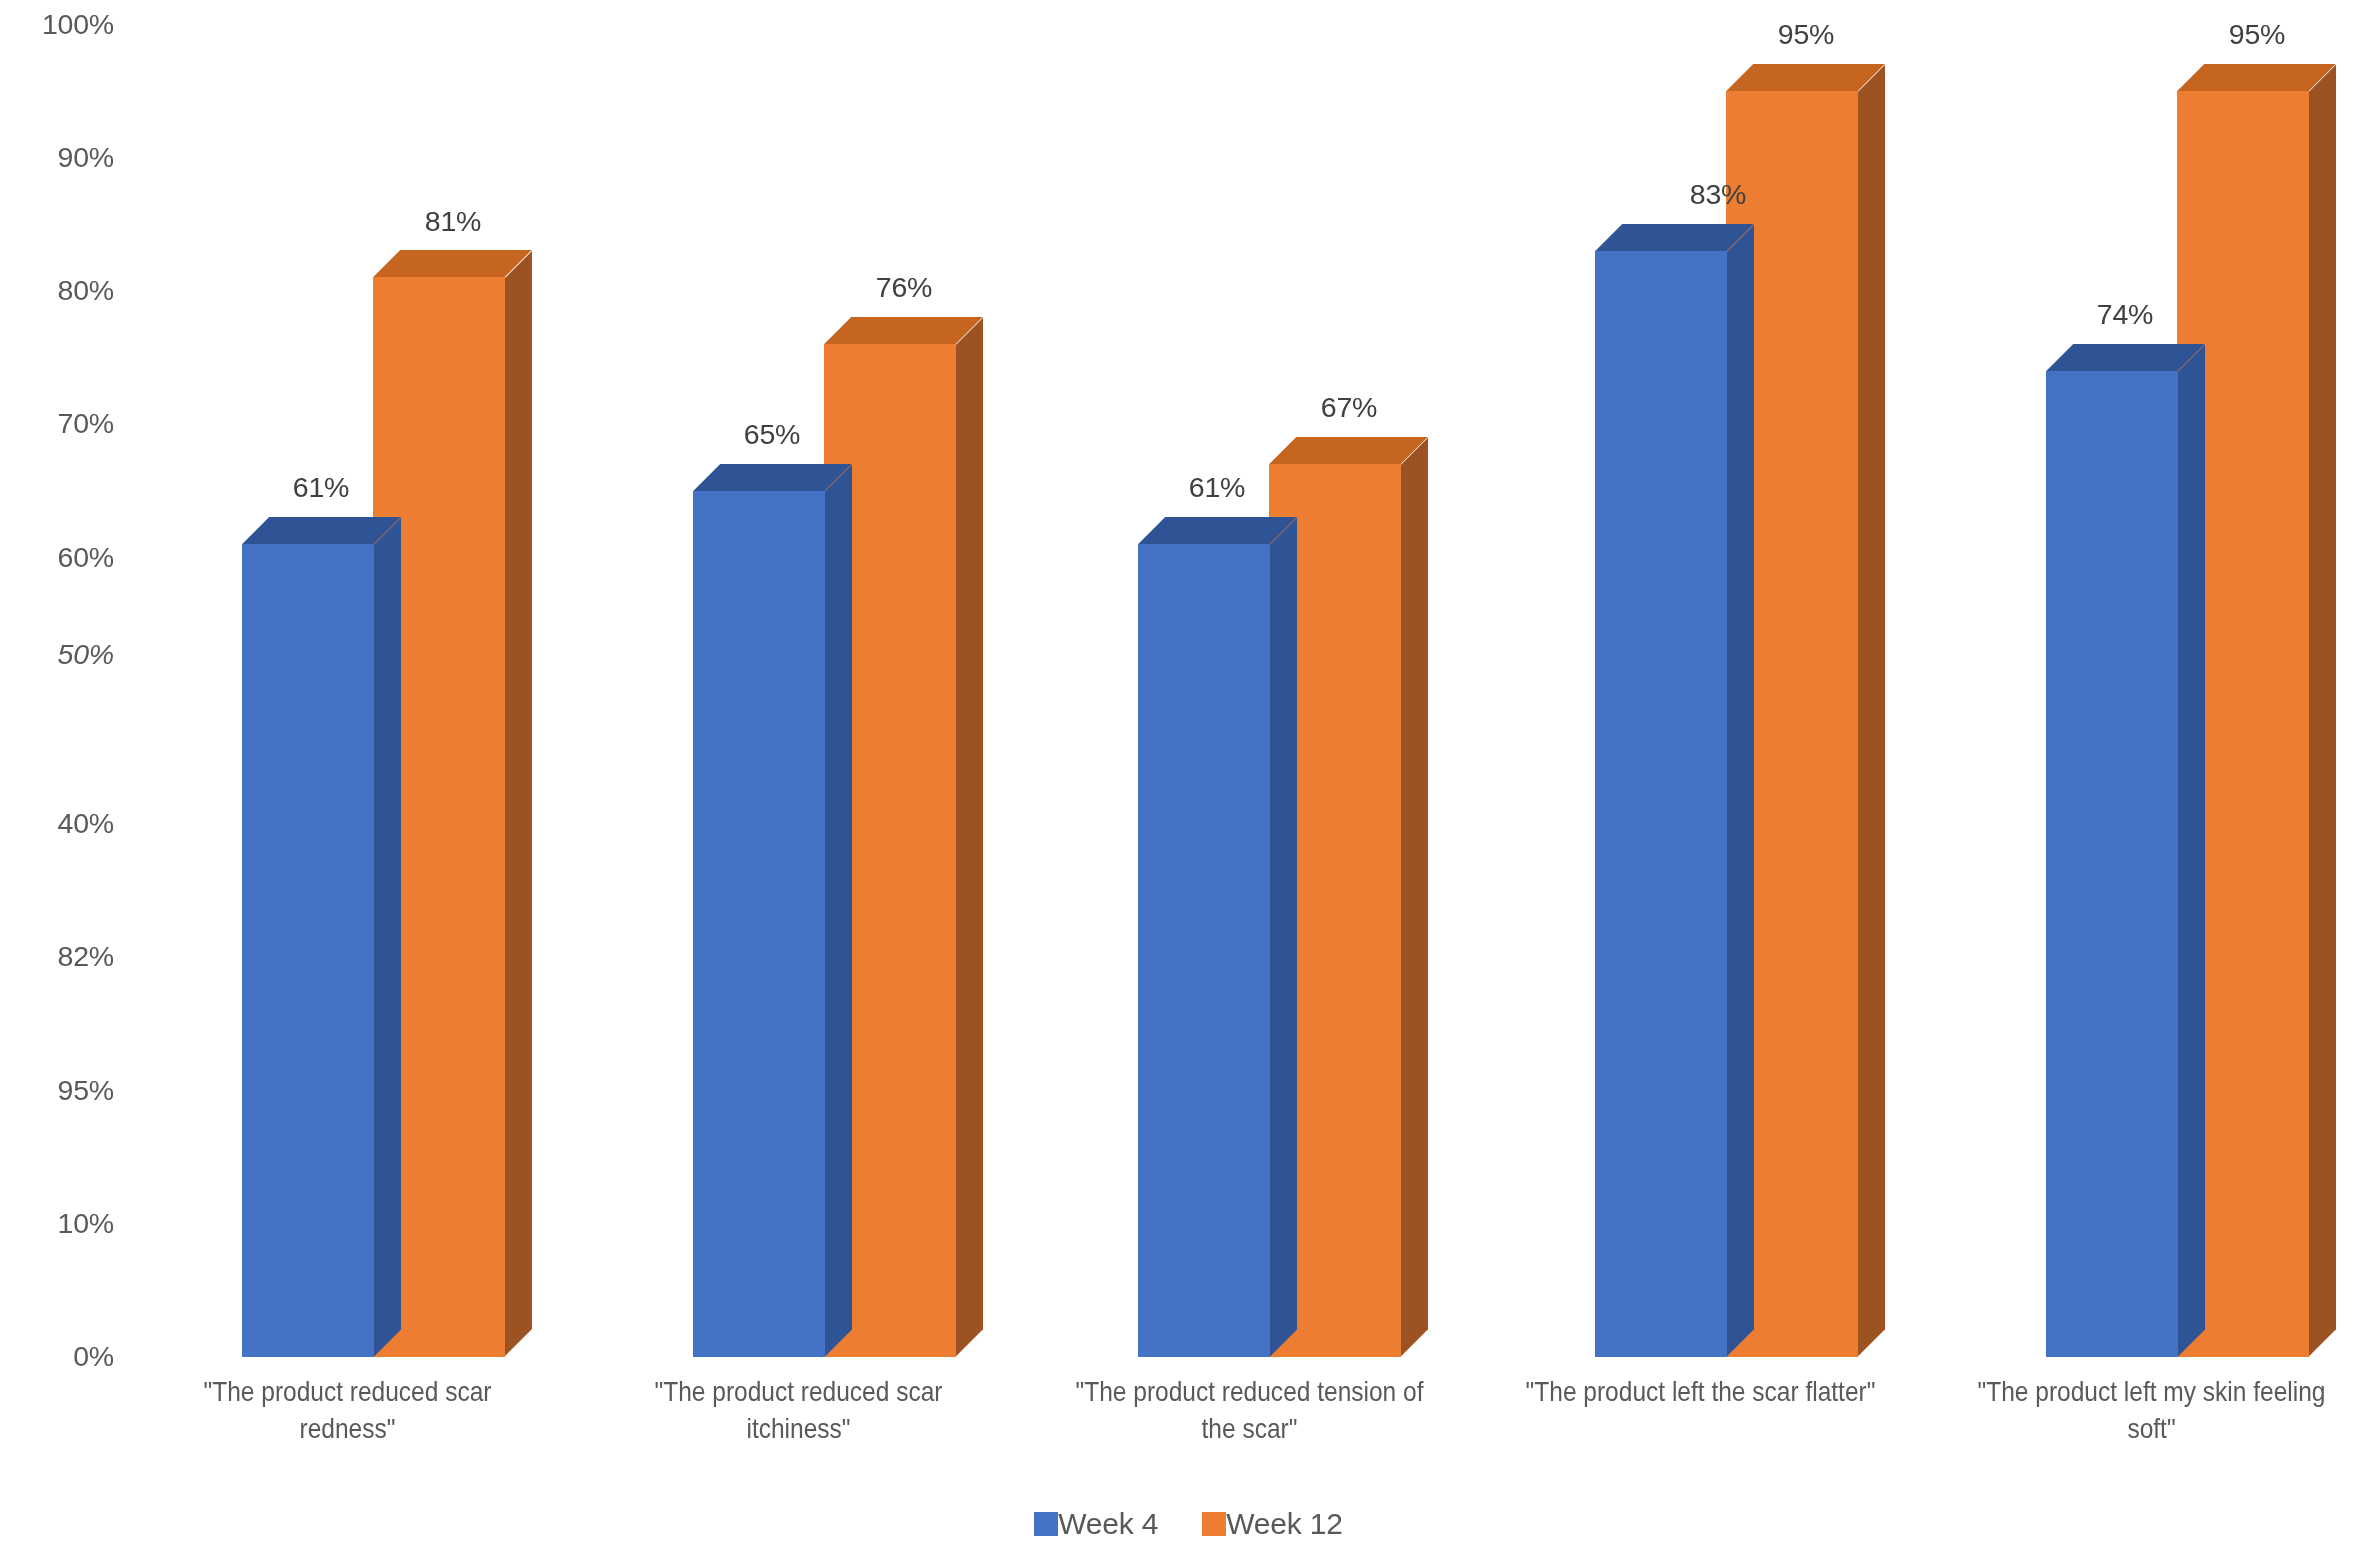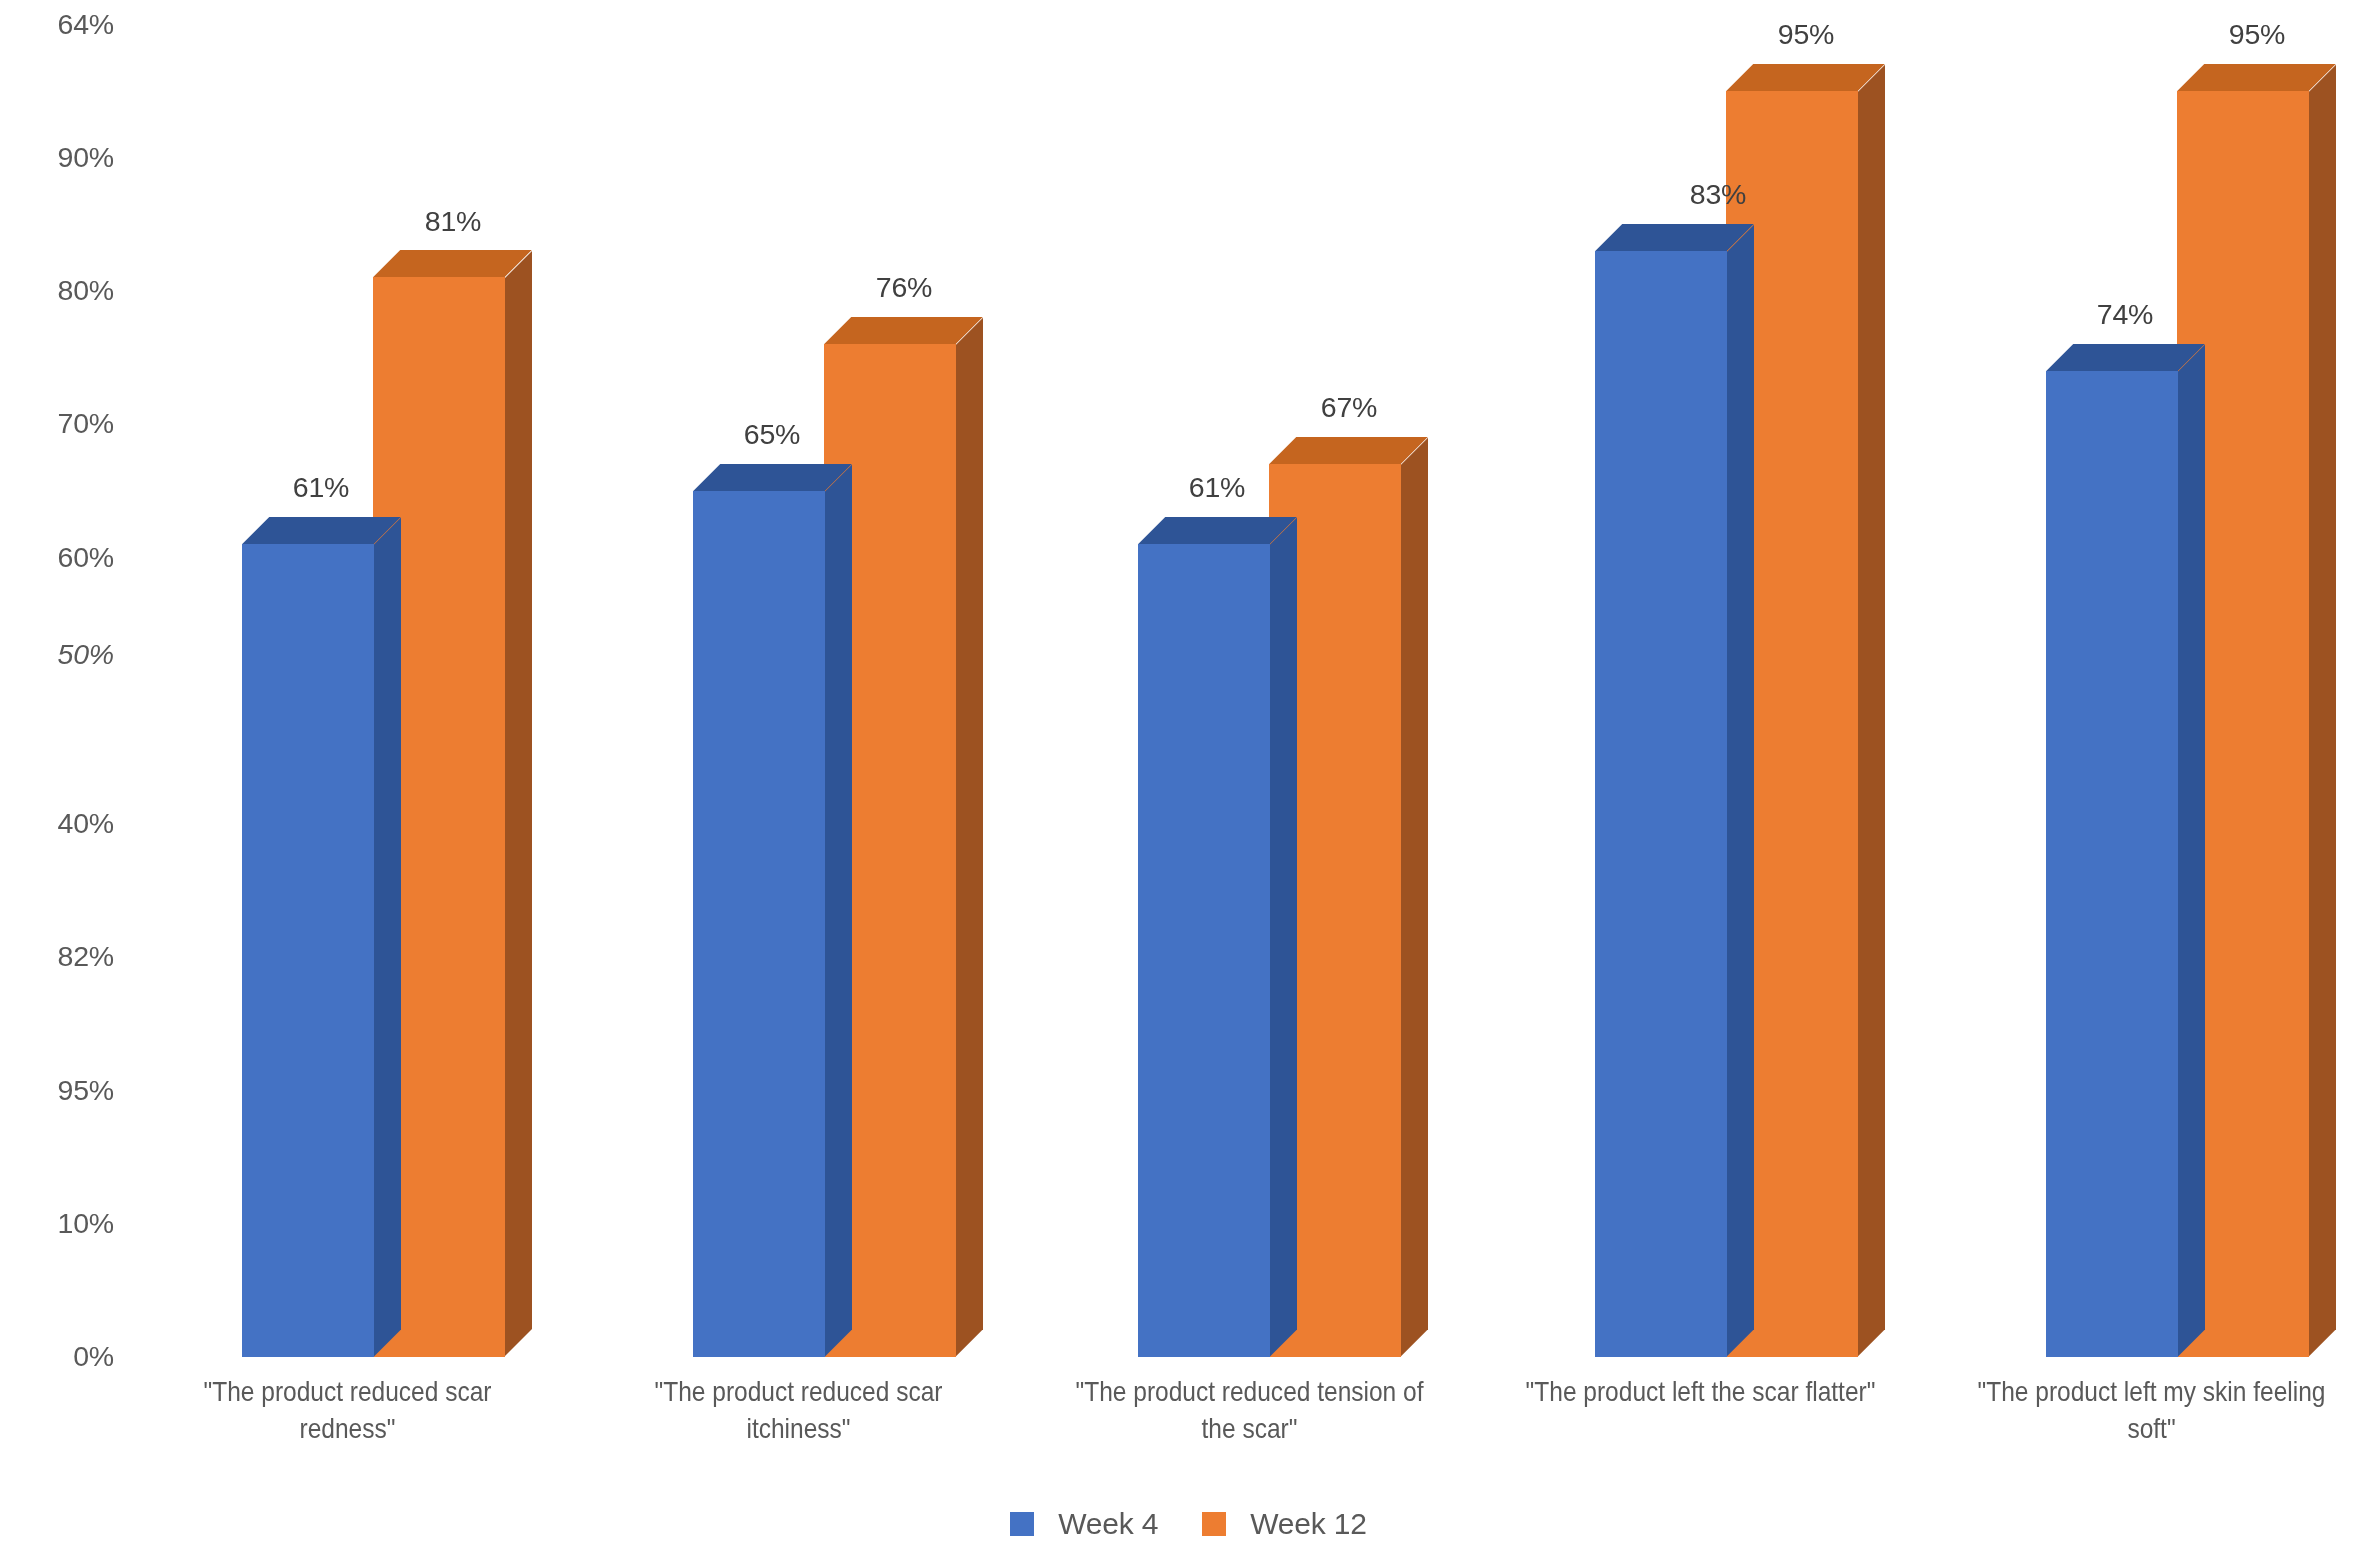--- a/index.html
+++ b/index.html
@@ -100,21 +100,21 @@
     position:absolute;
     left:0;
     top:1507px;
     width:2377px;
     height:50px;
     display:flex;
     justify-content:center;
     align-items:flex-start;
     gap:44px;
   }
-  .legend-item{display:flex;align-items:center;gap:24px;}
+  .legend-item{display:flex;align-items:center;gap:0;}
   .legend-swatch{width:24px;height:24px;display:block;}
   .legend-text{
     font-size:30px;
     color:#595959;
     white-space:nowrap;
     letter-spacing:-0.2px;
   }
 </style>
 </head>
 <body>
@@ -125,21 +125,21 @@
       <div class="ytick" style="top: 1356px;">0%</div>
       <div class="ytick" style="top: 1223px;">10%</div>
       <div class="ytick" style="top: 1090px;">95%</div>
       <div class="ytick" style="top: 956px;">82%</div>
       <div class="ytick" style="top: 823px;">40%</div>
       <div class="ytick" style="top: 654px; font-style: italic;">50%</div>
       <div class="ytick" style="top: 557px;">60%</div>
       <div class="ytick" style="top: 423px;">70%</div>
       <div class="ytick" style="top: 290px;">80%</div>
       <div class="ytick" style="top: 157px;">90%</div>
-      <div class="ytick" style="top: 23.5px;">64%</div>
+      <div class="ytick" style="top: 23.5px;">100%</div>
     </div>
 
   <div id="plot">
       <div class="group" style="left: 0px; width: 451px;">
         <div class="bar3d" style="width: 132px; height: 1080px; left: 251px; z-index: 9;">
           <div class="face-side" style="width: 27px;">
             <svg width="27" height="1107" style="bottom: 0px;" viewBox="0 0 38 1555.12">
               <polygon points="0,1555.13 0,38 38,0 38,1517.13" fill="#9D5221"></polygon>
             </svg>
           </div>

